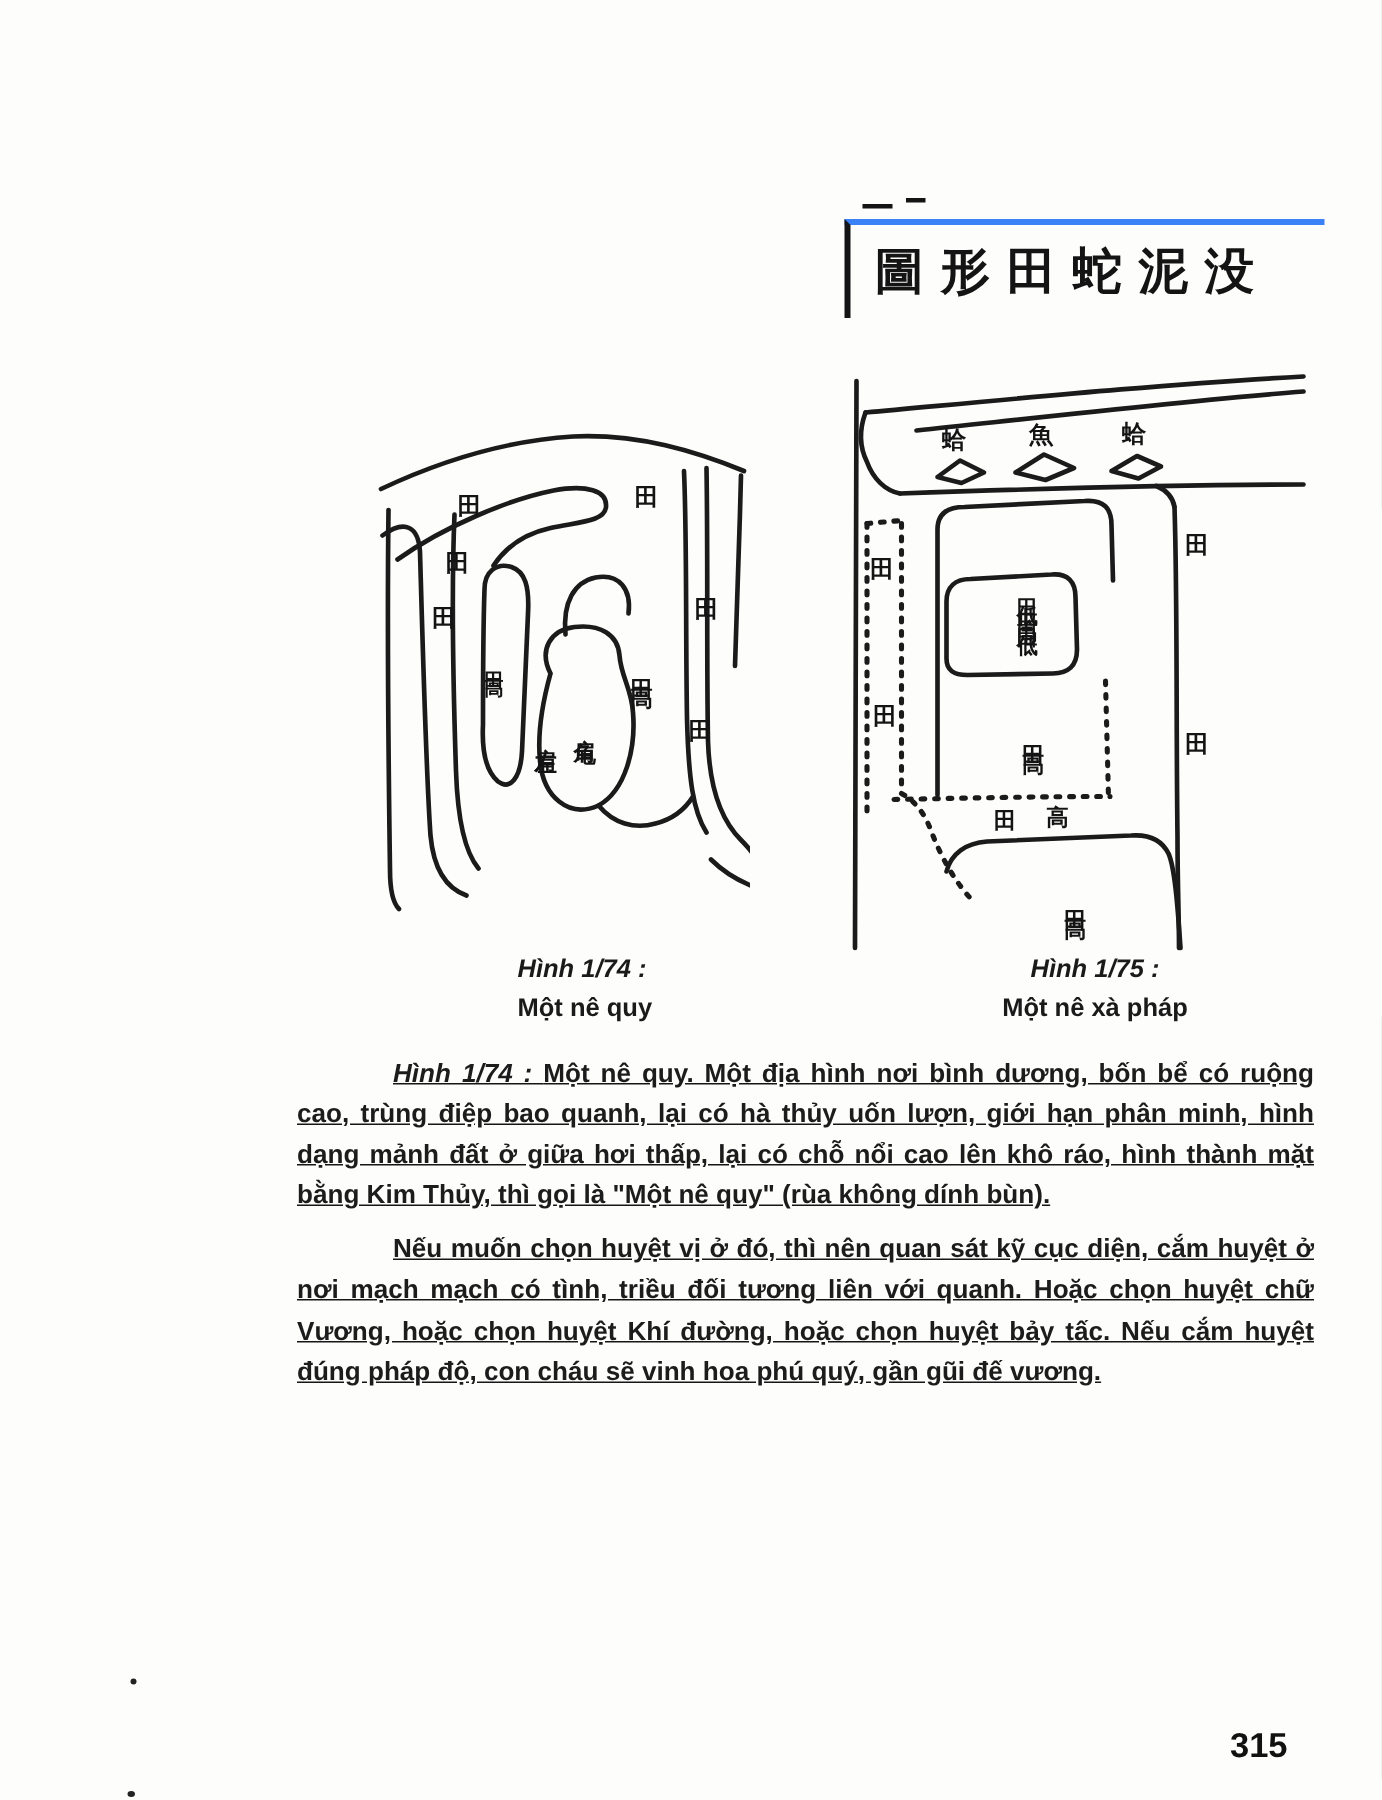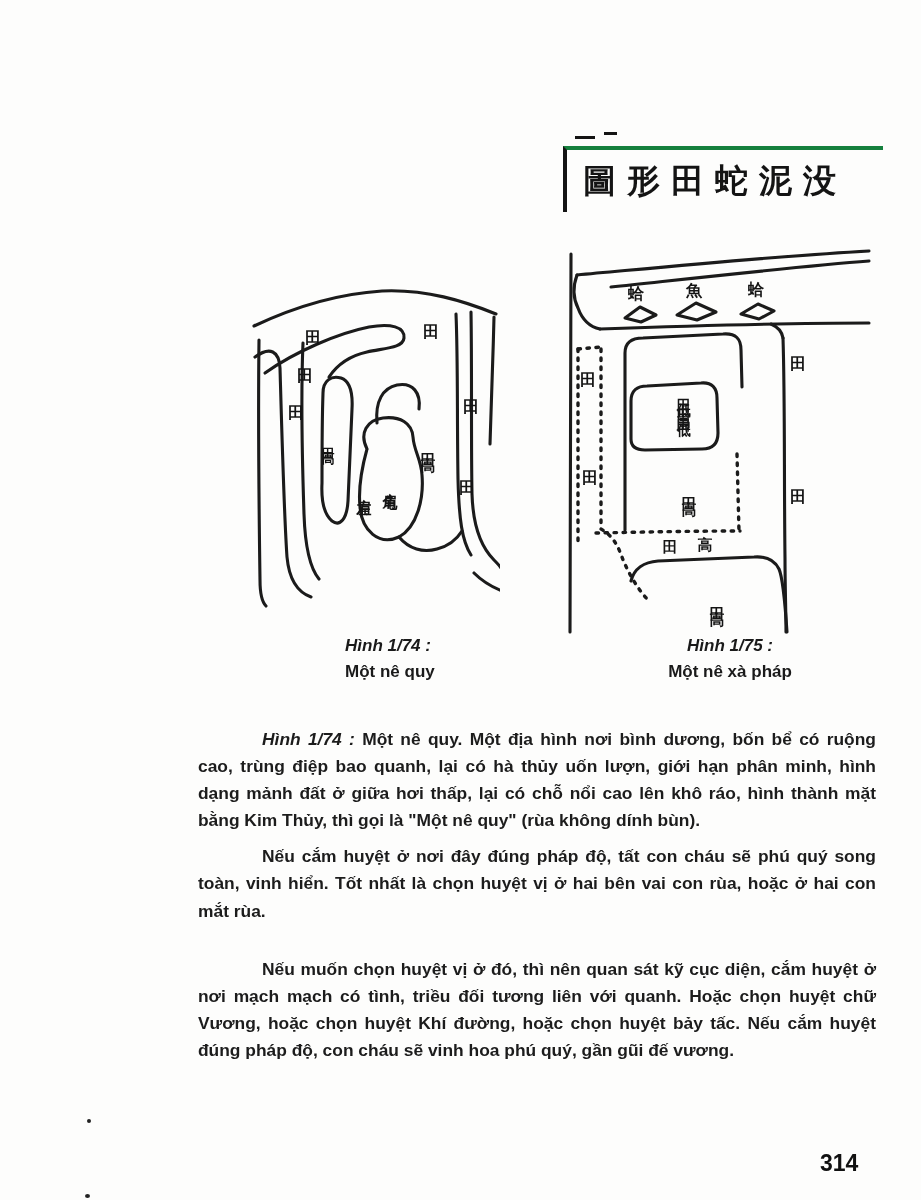--- a/index.html
+++ b/index.html
@@ -4,21 +4,21 @@
 <style>
   html,body{margin:0;padding:0;background:#e8e8e8;}
   .page{
     position:relative;width:921px;height:1200px;margin:0 auto;
     background:#fdfdfc;overflow:hidden;
     font-family:"Liberation Sans",sans-serif;color:#161616;
   }
   
   .title-box{
     position:absolute;left:563px;top:146px;width:316px;height:62px;
-    border-left:4px solid #141414;border-top:4px solid #15803d;
+    border-left:4px solid #141414;border-top:4px solid #3b82f6;
     display:flex;align-items:center;
   }
   .title-box .cjk-title{
     font-family:"DejaVu Sans",sans-serif;
     font-size:33px;font-weight:700;letter-spacing:11px;
     padding-left:16px;white-space:nowrap;color:#141414;
   }
   .tick{position:absolute;background:#141414;}
   .tick.t1{left:575px;top:136px;width:20px;height:3px;}
   .tick.t2{left:604px;top:132px;width:13px;height:3px;}
@@ -37,21 +37,21 @@
   .vlbl{writing-mode:vertical-rl;text-orientation:upright;letter-spacing:-3px;}
   .s15{font-size:15px;} .s16{font-size:16px;} .s13{font-size:13px;}
   .squeeze{letter-spacing:-5px;font-size:14px;}
   
   .caption{position:absolute;font-size:17px;font-weight:700;line-height:26px;color:#1a1a1a;}
   .cap-left{left:345px;top:633px;}
   .cap-right{left:645px;top:633px;width:170px;text-align:center;}
   .caption .cap1{font-style:italic;display:block;}
   .caption .cap2{display:block;}
   
-  .text-col{position:absolute;left:198px;top:726px;width:678px;}
+  .text-col{position:absolute;left:198px;top:702px;width:678px;text-decoration:underline;}
   .text-col p{
     margin:0 0 9px 0;font-size:17.4px;line-height:27.1px;font-weight:700;
     text-align:justify;text-indent:64px;color:#1c1c1c;
   }
   .text-col p .lead{font-style:italic;}
   .text-col p.gap-after{margin-bottom:31px;}
   
   .page-num{position:absolute;left:820px;top:1150px;font-size:23px;font-weight:700;color:#111;}
   .speck{position:absolute;background:#222;border-radius:50%;}
   .speck.a{left:87px;top:1119px;width:4px;height:4px;}
@@ -137,21 +137,20 @@
     <span class="cap1">Hình 1/74 :</span>
     <span class="cap2">Một nê quy</span>
   </div>
   <div class="caption cap-right">
     <span class="cap1">Hình 1/75 :</span>
     <span class="cap2">Một nê xà pháp</span>
   </div>
 
   <div class="text-col">
     <p><span class="lead">Hình 1/74 : </span><span>Một nê quy. Một địa hình nơi bình dương, bốn bể có ruộng cao, trùng điệp bao quanh, lại có hà thủy uốn lượn, giới hạn phân minh, hình dạng mảnh đất ở giữa hơi thấp, lại có chỗ nổi cao lên khô ráo, hình thành mặt bằng Kim Thủy, thì gọi là "Một nê quy" (rùa không dính bùn).</span></p>
-    <p class="gap-after"><span class="lead"></span><span>Nếu cắm huyệt ở nơi đây đúng pháp độ, tất con cháu sẽ phú quý song toàn, vinh hiển. Tốt nhất là chọn huyệt vị ở hai bên vai con rùa, hoặc ở hai con mắt rùa.</span></p>
     <p><span class="lead"></span><span>Nếu muốn chọn huyệt vị ở đó, thì nên quan sát kỹ cục diện, cắm huyệt ở nơi mạch mạch có tình, triều đối tương liên với quanh. Hoặc chọn huyệt chữ Vương, hoặc chọn huyệt Khí đường, hoặc chọn huyệt bảy tấc. Nếu cắm huyệt đúng pháp độ, con cháu sẽ vinh hoa phú quý, gần gũi đế vương.</span></p>
   </div>
 
-  <div class="page-num">314</div>
+  <div class="page-num">315</div>
   <div class="speck a"></div>
   <div class="speck b"></div>
 
 </div>
 
 </body></html>

